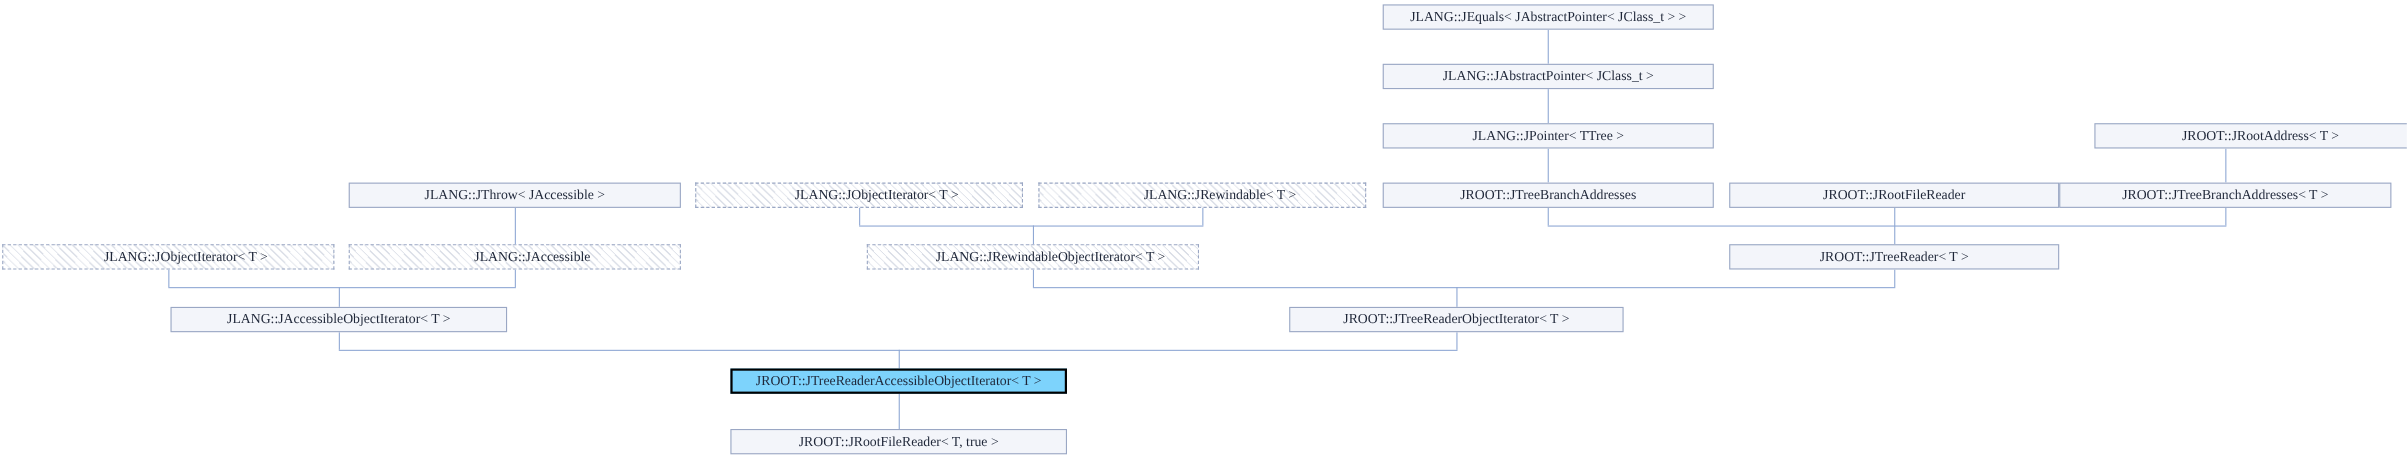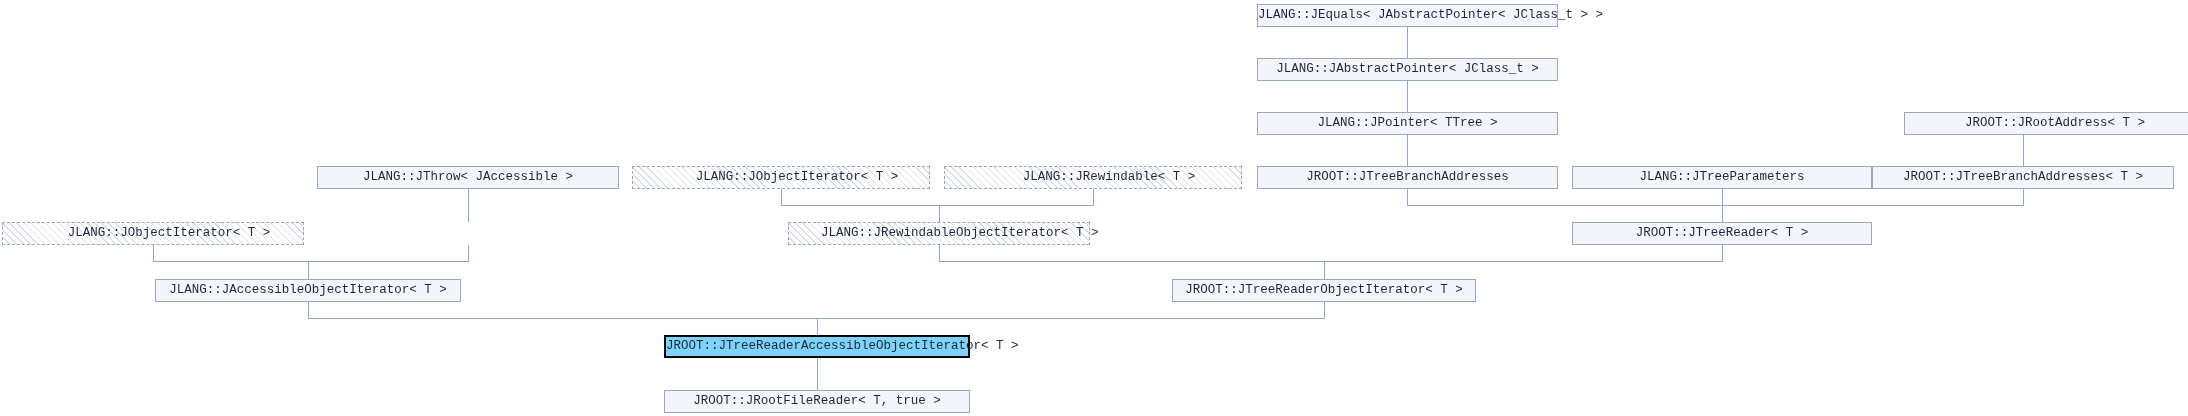--- a/index.html
+++ b/index.html
@@ -1,21 +1,21 @@
 <!DOCTYPE html>
 <html><head>
 <meta charset="utf-8">
 <style>
   html, body { margin: 0; padding: 0; background: #ffffff; }
   .canvas {
     position: relative;
     width: 2188px;
     height: 416px;
     background: #ffffff;
-    font-family: Liberation Mono, monospace;
+    font-family: Liberation Serif, serif;
   }
   .node {
     position: absolute;
     box-sizing: border-box;
     height: 23px;
     border: 1px solid #9aa7c4;
     background: #f3f5fa;
     color: #1e2638;
     font-size: 12.5px;
     line-height: 21px;
@@ -79,24 +79,25 @@
 
   <div class="node link" style="left:1257px; top:58px; width:301px;">JLANG::JAbstractPointer&lt; JClass_t &gt;</div>
 
   <div class="node link" style="left:1257px; top:112px; width:301px;">JLANG::JPointer&lt; TTree &gt;</div>
   <div class="node link" style="left:1872px; top:112px; width:302px;margin-left:32px;">JROOT::JRootAddress&lt; T &gt;</div>
 
   <div class="node link" style="left:317px; top:166px; width:302px;">JLANG::JThrow&lt; JAccessible &gt;</div>
   <div class="node hatched" style="left:632px; top:166px; width:298px;">JLANG::JObjectIterator&lt; T &gt;</div>
   <div class="node hatched" style="left:944px; top:166px; width:298px;">JLANG::JRewindable&lt; T &gt;</div>
   <div class="node link" style="left:1257px; top:166px; width:301px;">JROOT::JTreeBranchAddresses</div>
-  <div class="node link" style="left:1572px; top:166px; width:300px;">JLANG::JTreeParameters</div>
+  <div class="node link" style="left:1572px; top:166px; width:300px;">JROOT::JRootFileReader</div>
   <div class="node link" style="left:1872px; top:166px; width:302px;">JROOT::JTreeBranchAddresses&lt; T &gt;</div>
 
   <div class="node hatched" style="left:2px; top:222px; width:302px;">JLANG::JObjectIterator&lt; T &gt;</div>
+  <div class="node hatched" style="left:317px; top:222px; width:302px;">JLANG::JAccessible</div>
   <div class="node hatched" style="left:788px; top:222px; width:302px;">JLANG::JRewindableObjectIterator&lt; T &gt;</div>
   <div class="node link" style="left:1572px; top:222px; width:300px;">JROOT::JTreeReader&lt; T &gt;</div>
 
   <div class="node link" style="left:155px; top:279px; width:306px;">JLANG::JAccessibleObjectIterator&lt; T &gt;</div>
   <div class="node link" style="left:1172px; top:279px; width:304px;">JROOT::JTreeReaderObjectIterator&lt; T &gt;</div>
 
   <div class="node main" style="left:664px; top:335px; width:306px;">JROOT::JTreeReaderAccessibleObjectIterator&lt; T &gt;</div>
 
   <div class="node link" style="left:664px; top:390px; width:306px;">JROOT::JRootFileReader&lt; T, true &gt;</div>
 

